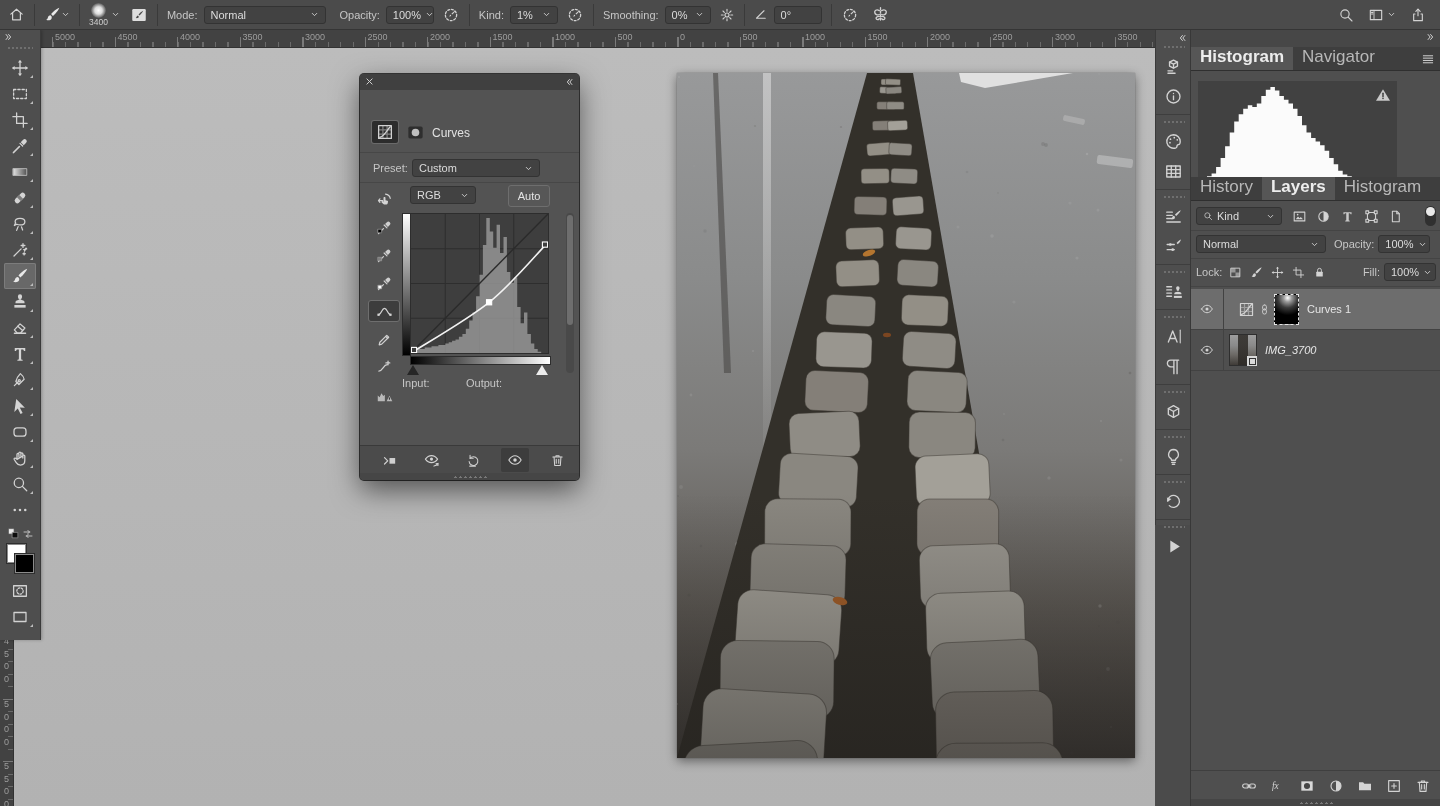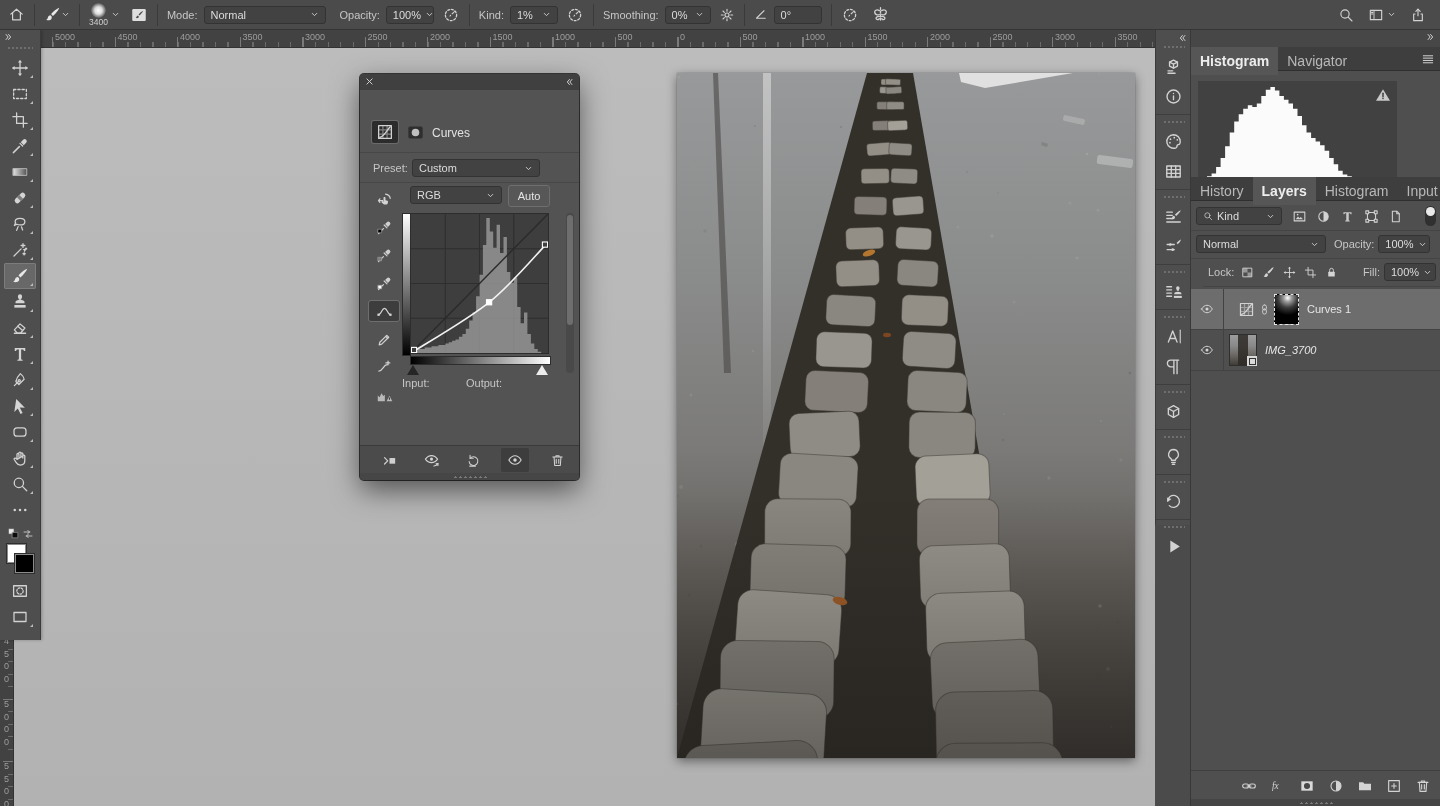--- a/index.html
+++ b/index.html
@@ -68,21 +68,21 @@
   
   .rstrip{position:absolute;left:1155px;top:30px;width:35px;height:495px;background:#4e4e4e;z-index:20;
           border-left:1px solid #3a3a3a;border-right:1px solid #3a3a3a;display:flex;flex-direction:column;align-items:center;}
   .rs-exp{align-self:flex-end;padding:3px 4px 0;}
   .scell{width:30px;height:28px;display:flex;align-items:center;justify-content:center;border-radius:3px;margin:1px 0;}
   .ssep{width:100%;height:1px;background:#3e3e3e;margin:3px 0;}
   
   .dock{position:absolute;left:1190px;top:30px;width:250px;height:776px;background:#4f4f4f;z-index:20;border-left:1px solid #383838;}
   .dockhead{position:absolute;left:0;top:0;right:0;height:17px;background:#474747;}
   .tabbar{display:flex;align-items:stretch;background:#3e3e3e;border-bottom:1px solid #2f2f2f;height:23px;}
-  .tab{padding:14px 9px;display:flex;align-items:center;color:#b8b8b8;font-size:14px;}
+  .tab{padding:0 9px;display:flex;align-items:flex-start;color:#b8b8b8;font-size:17px;}
   .tab.act{background:#565656;color:#ededed;font-weight:bold;}
   .tabmenu{margin-left:auto;display:flex;align-items:center;padding-right:6px;}
   .histobox{position:absolute;left:7px;top:51px;width:199px;height:97px;background:#414141;}
   .warn{position:absolute;right:6px;top:6px;}
   .layerrow{position:absolute;left:0;right:0;height:40px;display:flex;align-items:center;border-bottom:1px solid #424242;}
   .layerrow.sel{background:#6d6d6d;}
   .eyecell{width:32px;align-self:stretch;display:flex;align-items:center;justify-content:center;border-right:1px solid #424242;}
   .maskthumb{width:25px;height:31px;background:radial-gradient(circle at 55% 10%,#ffffff 0%,#9a9a9a 14%,#3a3a3a 34%,#000 60%);
              border:1px dashed #e4e4e4;box-sizing:border-box;}
   .imgthumb{position:relative;width:26px;height:30px;border:1px solid #2e2e2e;
@@ -751,21 +751,21 @@
         <div class="licell">
           <span class="ticon">
             <svg width="17" height="17" viewBox="0 0 24 24" fill="none" stroke="#d2d2d2" stroke-width="1.7" stroke-linecap="round" stroke-linejoin="round">
               <path fill="#b9b9b9" stroke="none" d="M2.5 20v-8l2.6 2.4 2.6-5.6 2.6 3.8 2.2-1.8V20z"></path>
               <path fill="#b9b9b9" stroke="none" d="M15 20l4-7.5L23 20z"></path>
               <path d="M19 15.2v2" stroke="#3c3c3c" stroke-width="1.6"></path>
             </svg>
           </span>
         </div>
       </div>
-    <div class="field abs" style="left:50px;top:112px;width:92px">
+    <div class="field abs" style="left:50px;top:112px;width:66px">
       <span>RGB</span>
       <span class="chev ticon">
           <svg width="9" height="9" viewBox="0 0 24 24" fill="none" stroke="#d2d2d2" stroke-width="1.7" stroke-linecap="round" stroke-linejoin="round">
             <path d="M6 9l6 6 6-6" stroke-width="2.4"></path>
           </svg>
         </span>
     </div>
     <div class="abs" style="left:148px;top:111px;width:40px;height:20px;background:#575757;border:1px solid #6e6e6e;border-radius:3px;display:flex;align-items:center;justify-content:center;color:#e4e4e4">
       <span>Auto</span>
     </div>
@@ -1116,21 +1116,21 @@
       <div class="field" style="width:52px;margin-left:4px">
         <span>100%</span>
         <span class="chev ticon">
             <svg width="9" height="9" viewBox="0 0 24 24" fill="none" stroke="#d2d2d2" stroke-width="1.7" stroke-linecap="round" stroke-linejoin="round">
               <path d="M6 9l6 6 6-6" stroke-width="2.4"></path>
             </svg>
           </span>
       </div>
     </div>
 
-    <div class="abs" style="left:12px;right:0;top:228px;height:28px;display:flex;align-items:center;padding:0 5px;border-bottom:1px solid #444">
+    <div class="abs" style="left:0;right:0;top:228px;height:28px;display:flex;align-items:center;padding:0 5px;border-bottom:1px solid #444">
       <span class="lbl">Lock:</span>
       <div id="lockIcons" style="display:flex;align-items:center;gap:8px;margin-left:7px">
           <span class="ticon">
             <svg width="13" height="13" viewBox="0 0 24 24" fill="none" stroke="#d2d2d2" stroke-width="1.7" stroke-linecap="round" stroke-linejoin="round">
               <rect x="4" y="4" width="16" height="16"></rect>
               <path fill="#d4d4d4" stroke="none" opacity=".55" d="M4 4h8v8H4zM12 12h8v8h-8z"></path>
             </svg>
           </span>
           <span class="ticon">
             <svg width="13" height="13" viewBox="0 0 24 24" fill="none" stroke="#d2d2d2" stroke-width="1.7" stroke-linecap="round" stroke-linejoin="round">

